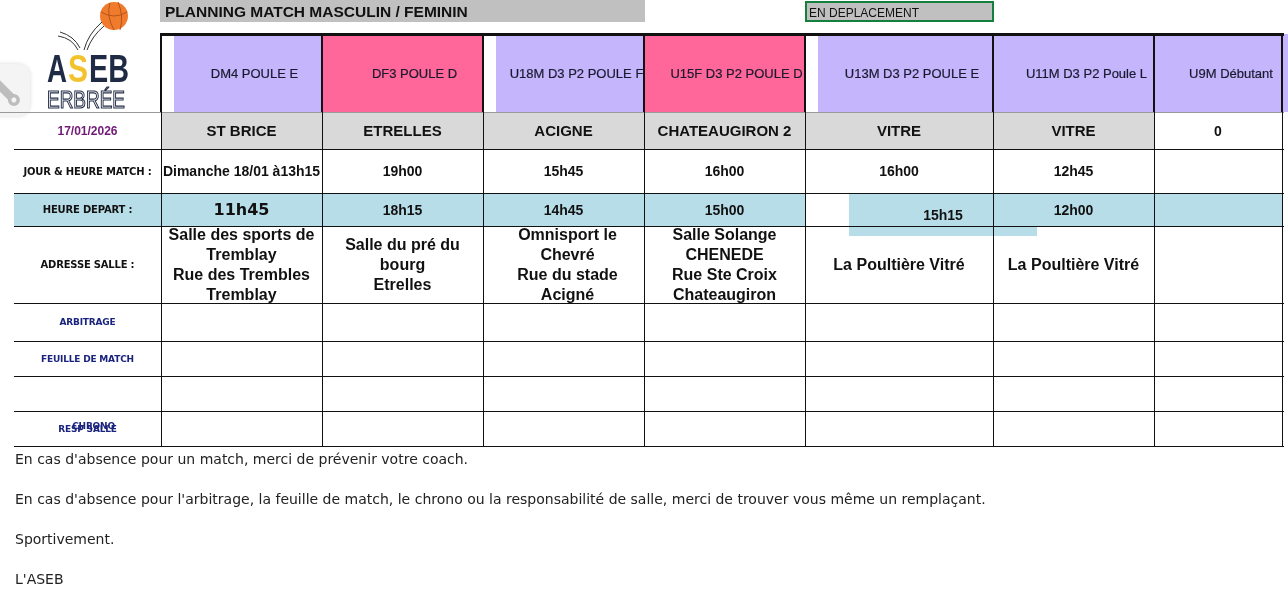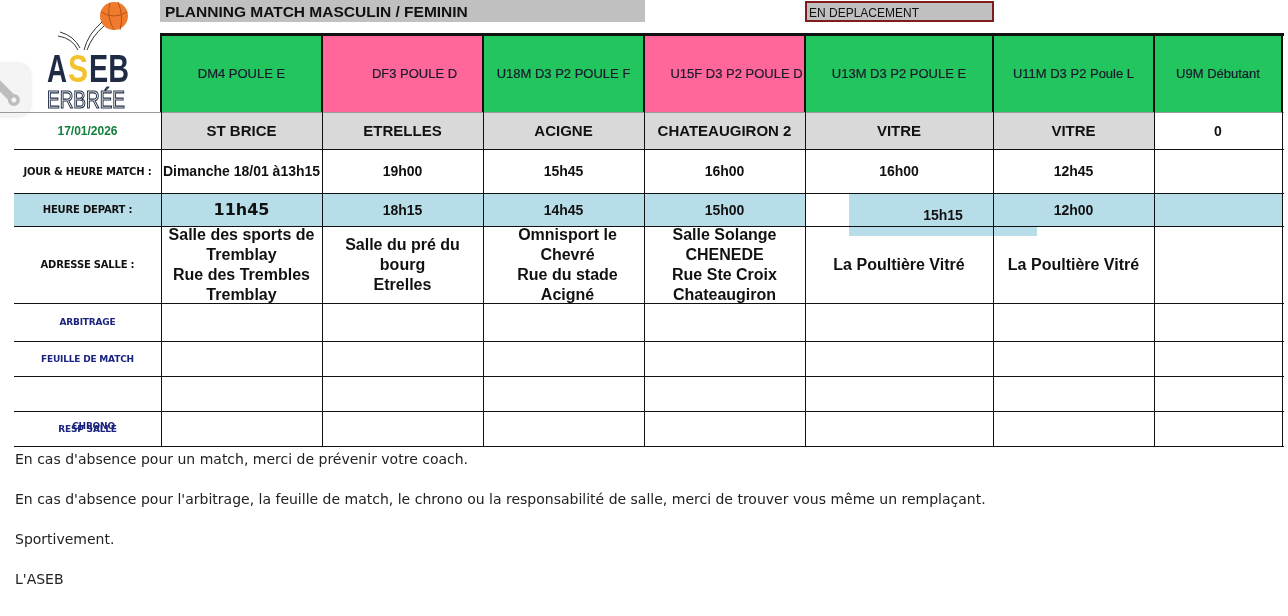--- a/index.html
+++ b/index.html
@@ -5,37 +5,37 @@
   html, body { margin:0; padding:0; background:#ffffff; }
   body { width:1288px; height:616px; position:relative; overflow:hidden; font-family:"Liberation Sans", sans-serif; color:#111; }
   .abs { position:absolute; }
 
   
   .logo { left:44px; top:0px; width:92px; height:112px; }
   .tool-badge { left:-22px; top:64px; width:52px; height:52px; border-radius:12px; background:#f4f4f4; box-shadow:0 0 4px rgba(0,0,0,0.15); }
 
   
   .title-bar { left:160px; top:0px; width:485px; height:22px; background:#c0c0c0; font-weight:bold; font-size:15.5px; line-height:24px; padding-left:5px; box-sizing:border-box; }
-  .deplacement { left:805px; top:1px; width:189px; height:21px; background:#c0c0c0; border:2px solid #7f1d1d; box-sizing:border-box; font-size:12px; line-height:21px; padding-left:2px; }
+  .deplacement { left:805px; top:1px; width:189px; height:21px; background:#c0c0c0; border:2px solid #15803d; box-sizing:border-box; font-size:12px; line-height:21px; padding-left:2px; }
 
   
   .cell { position:absolute; box-sizing:border-box; display:flex; align-items:center; justify-content:center; text-align:center; font-weight:bold; }
   .hdr { font-weight:normal; font-size:13px; color:#1a1a2e; -webkit-text-stroke:0.2px #1a1a2e; }
-  .blue { background:#22c55e; }
+  .blue { background:#c4b5fd;margin-left:13px; }
   .pink { background:#ff6699;padding-left:24px; }
   .grey { background:#d9d9d9; }
   .lightblue { background:#b7dde8; }
   .white { background:#ffffff; }
 
   .opp { font-size:15px; }
   .time { font-size:14px; }
   .addr { font-size:16px; line-height:20px; }
   .rowlabel { font-size:10px; color:#111; font-family:"DejaVu Sans", sans-serif; font-weight:bold; letter-spacing:-0.2px; }
   .rowlabel.navy { color:#1a237e; font-size:9px; }
-  .date { color:#15803d; font-size:12px; font-weight:bold; }
+  .date { color:#701a75; font-size:12px; font-weight:bold; }
 
   .vline { position:absolute; background:#111; width:1px; }
   .hline { position:absolute; background:#111; height:1px; }
 
   .footer { left:15px; font-family:"DejaVu Sans", sans-serif; font-size:14px; color:#222; }
 </style>
 </head>
 <body>
 
 <div class="abs tool-badge">

